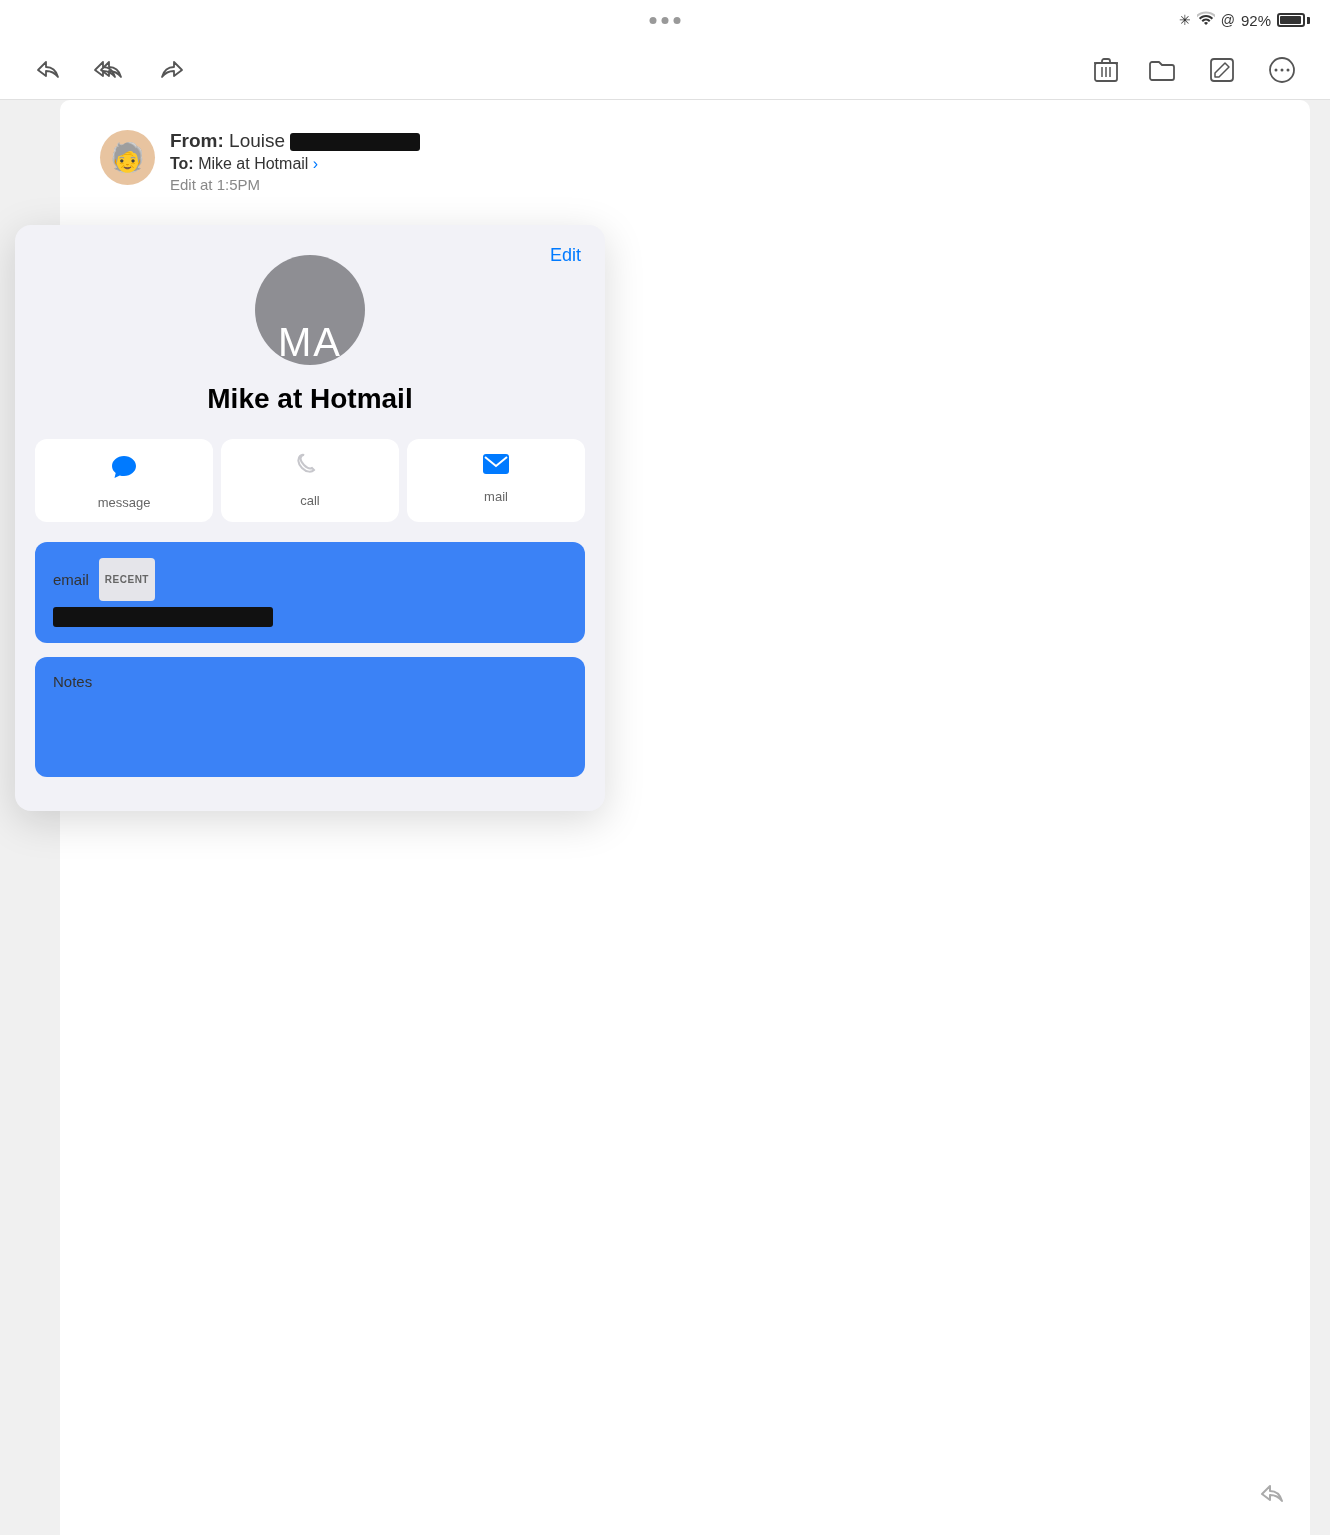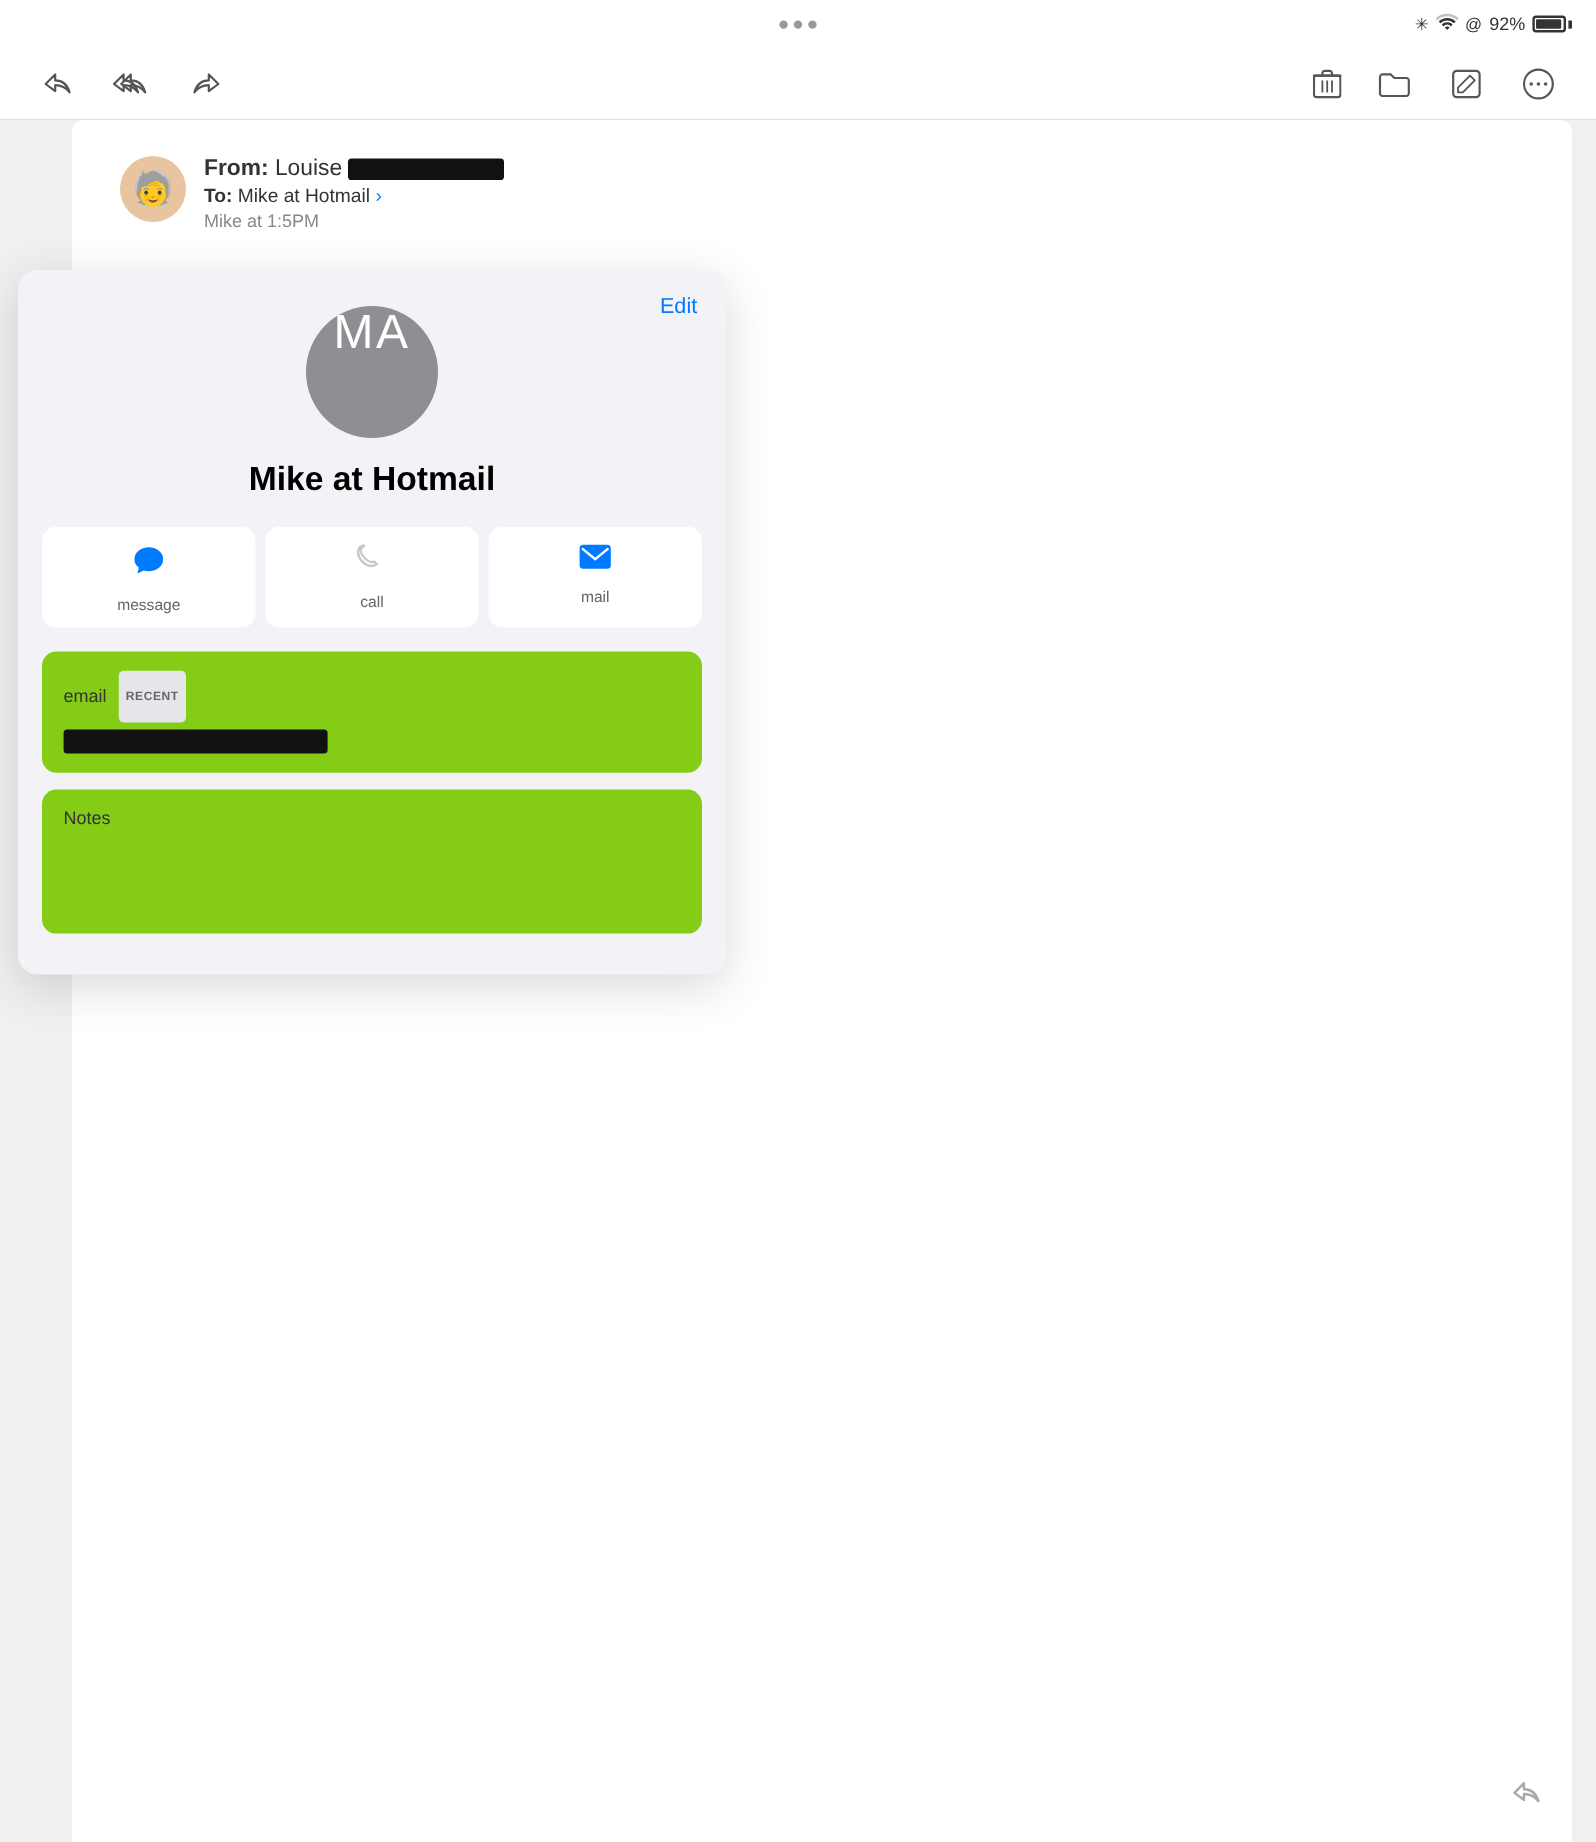--- a/index.html
+++ b/index.html
@@ -213,21 +213,21 @@
     }
 
     
     .contact-avatar {
       width: 110px;
       height: 110px;
       border-radius: 50%;
       background: #8e8e93;
       margin: 30px auto 18px;
       display: flex;
-      align-items: flex-start;
+      align-items: flex-end;
       justify-content: center;
       color: white;
       font-size: 40px;
       font-weight: 300;
       letter-spacing: 2px;
     }
 
     
     .contact-name {
       text-align: center;
@@ -261,21 +261,21 @@
     }
     .action-btn .btn-label {
       font-size: 13px;
       color: #666;
     }
     .action-btn .btn-icon.blue { color: #007aff; }
     .action-btn .btn-icon.gray { color: #c7c7cc; }
 
     
     .info-card {
-      background: #84cc16;
+      background: #3b82f6;
       border-radius: 12px;
       margin: 0 20px 14px;
       padding: 16px 18px;
     }
     .info-label {
       font-size: 15px;
       color: #333;
       margin-bottom: 6px;
       display: flex;
       align-items: center;
@@ -435,21 +435,21 @@
       <strong>From:</strong>
       <span> Louise </span>
       <span class="redacted"></span>
     </div>
     <div class="email-to">
       <strong>To:</strong>
       <span>Mike at Hotmail</span>
       <span class="chevron"> ›</span>
     </div>
     <div class="email-time">
-      <span>Mike at 1:5</span><span>PM</span>
+      <span>Edit at 1:5</span><span>PM</span>
     </div>
   </div>
 </div>
 
 <div class="contact-panel">
 
   <button class="edit-btn">Edit</button>
 
   <div class="contact-avatar">
     <span>MA</span>

